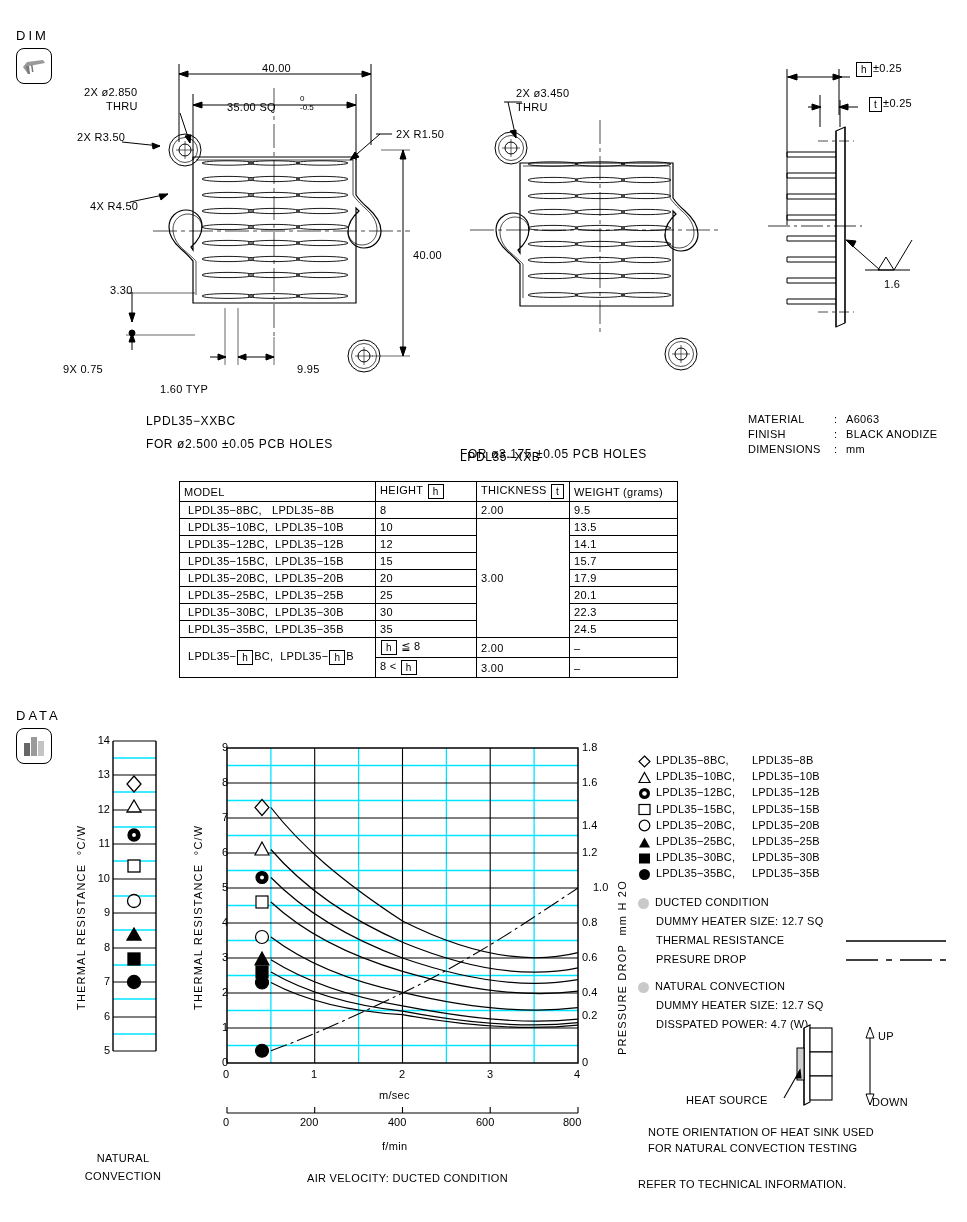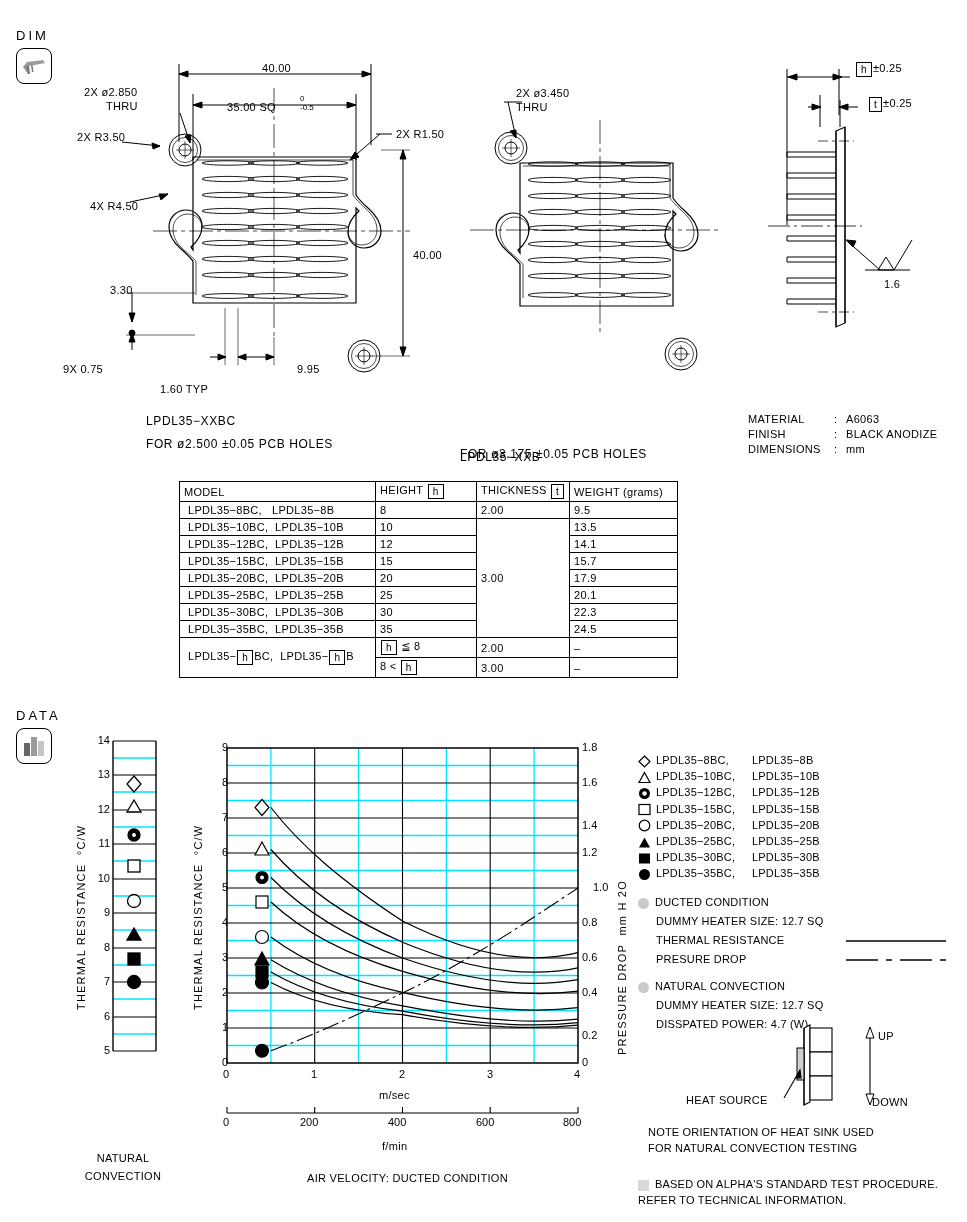--- a/index.html
+++ b/index.html
@@ -582,21 +582,21 @@
 
   <div class="abs" style="left:582px;top:735px;width:34px;height:340px;font-size:11px;">
     <div class="abs" style="left:0;top:6px;">1.8</div>
     <div class="abs" style="left:0;top:41px;">1.6</div>
     <div class="abs" style="left:0;top:76px;margin-top:8px;">1.4</div>
     <div class="abs" style="left:0;top:111px;">1.2</div>
     <div class="abs" style="left:11px;top:146px;">1.0</div>
     <div class="abs" style="left:0;top:181px;">0.8</div>
     <div class="abs" style="left:0;top:216px;">0.6</div>
     <div class="abs" style="left:0;top:251px;">0.4</div>
-    <div class="abs" style="left:0;top:294px;text-align:right;">0.2</div>
+    <div class="abs" style="left:0;top:274px;text-align:right;">0.2</div>
     <div class="abs" style="left:0;top:321px;">0</div>
   </div>
 
   <div class="abs" style="left:192px;top:1010px;font-size:11px;letter-spacing:1.2px;">
     <div class="vtext">
       <span>THERMAL RESISTANCE</span>&nbsp;&nbsp;<span>°C/W</span>
     </div>
   </div>
 
   <div class="abs" style="left:616px;top:1055px;font-size:11px;letter-spacing:1.2px;">
@@ -726,19 +726,16 @@
   <div class="abs txt" style="left:686px;top:1094px;">HEAT SOURCE</div>
   <div class="abs txt" style="left:878px;top:1030px;">UP</div>
   <div class="abs txt" style="left:872px;top:1096px;">DOWN</div>
 
   <div class="abs" style="left:648px;top:1124px;font-size:11px;line-height:16px;letter-spacing:0.2px;">
     <div>NOTE ORIENTATION OF HEAT SINK USED</div>
     <div>FOR NATURAL CONVECTION TESTING</div>
   </div>
 
   <div class="abs" style="left:638px;top:1176px;font-size:11px;line-height:16px;letter-spacing:0.2px;">
-    <div>
-      <span class="square-bullet"></span><span>BASED ON ALPHA'S STANDARD TEST PROCEDURE.</span>
-    </div>
     <div style="">REFER TO TECHNICAL INFORMATION.</div>
   </div>
 
 </div>
 
 </body></html>

